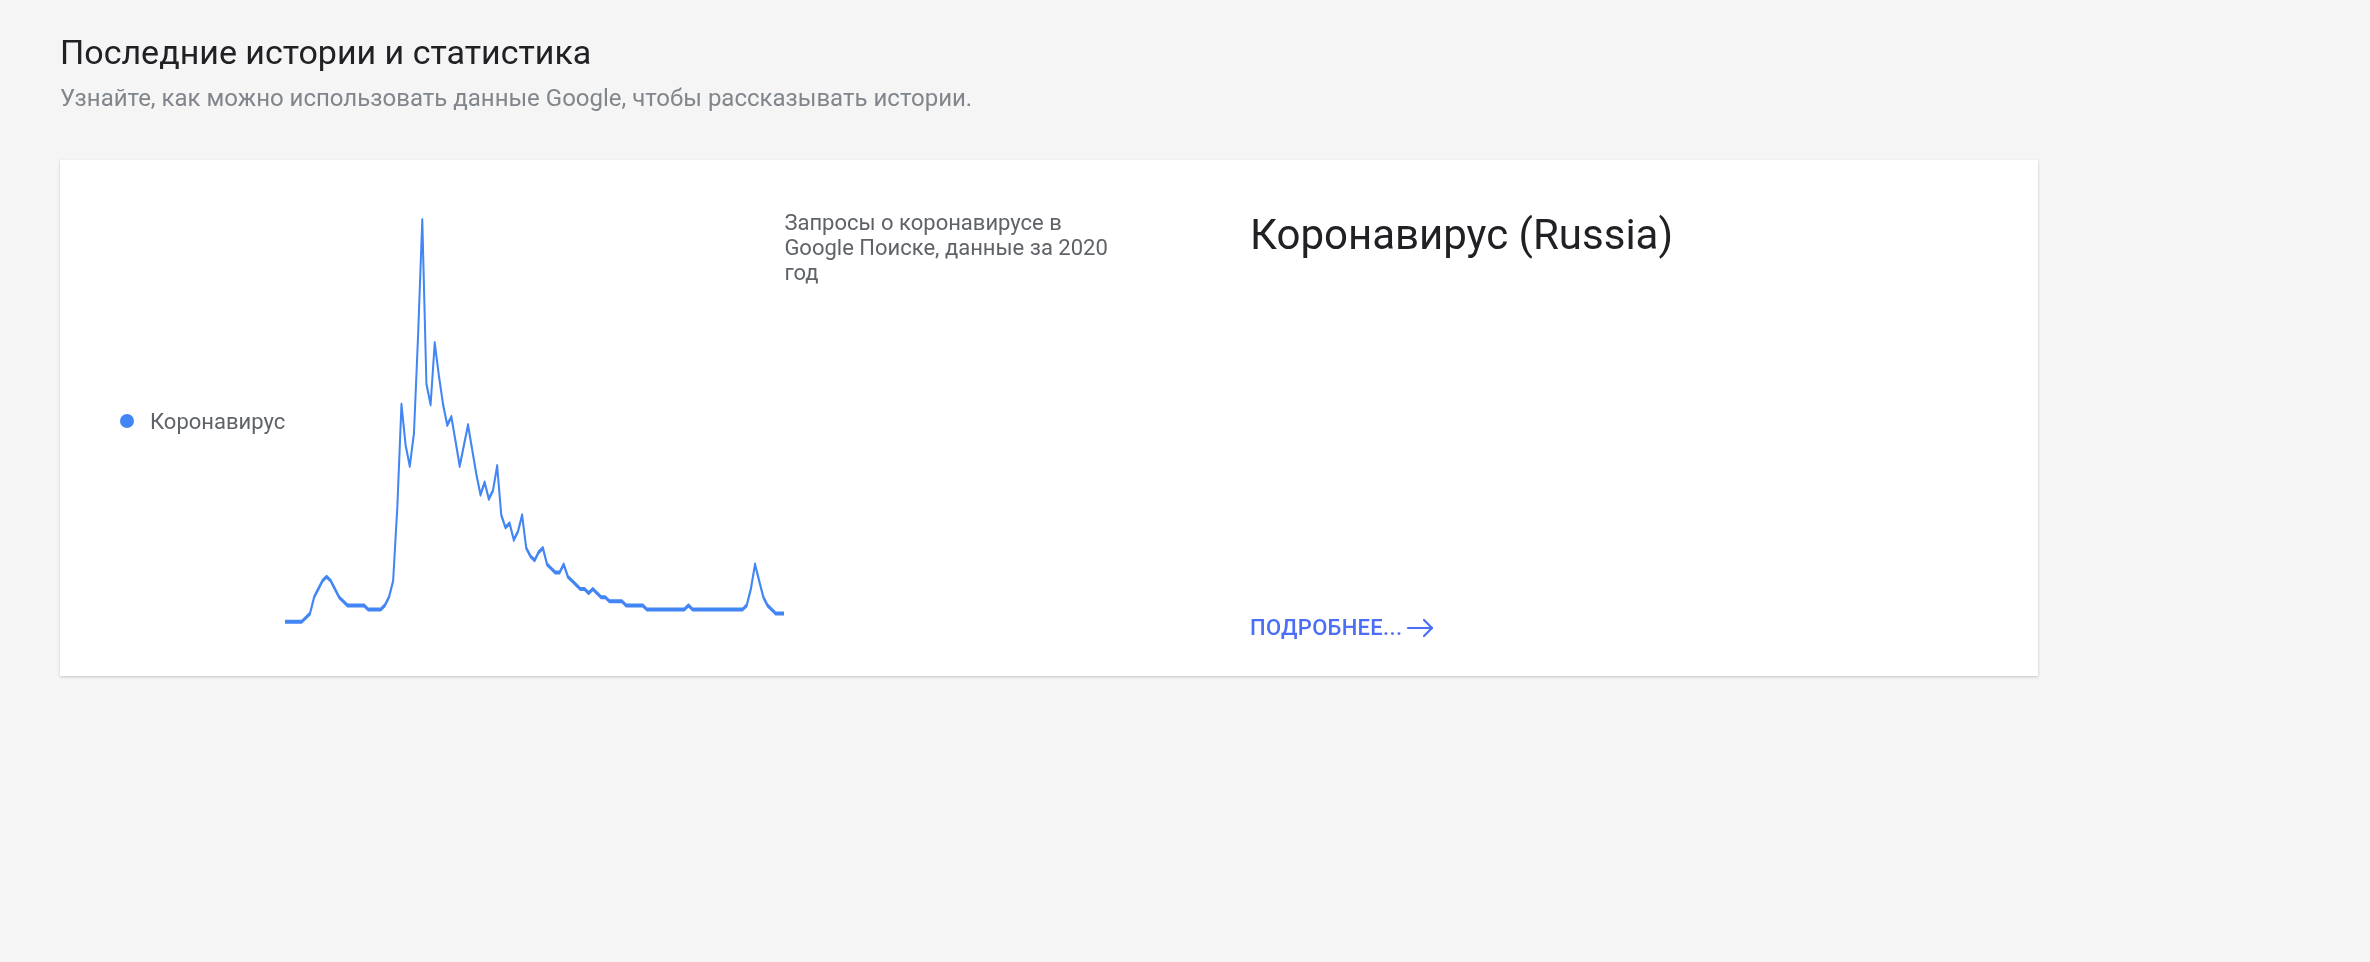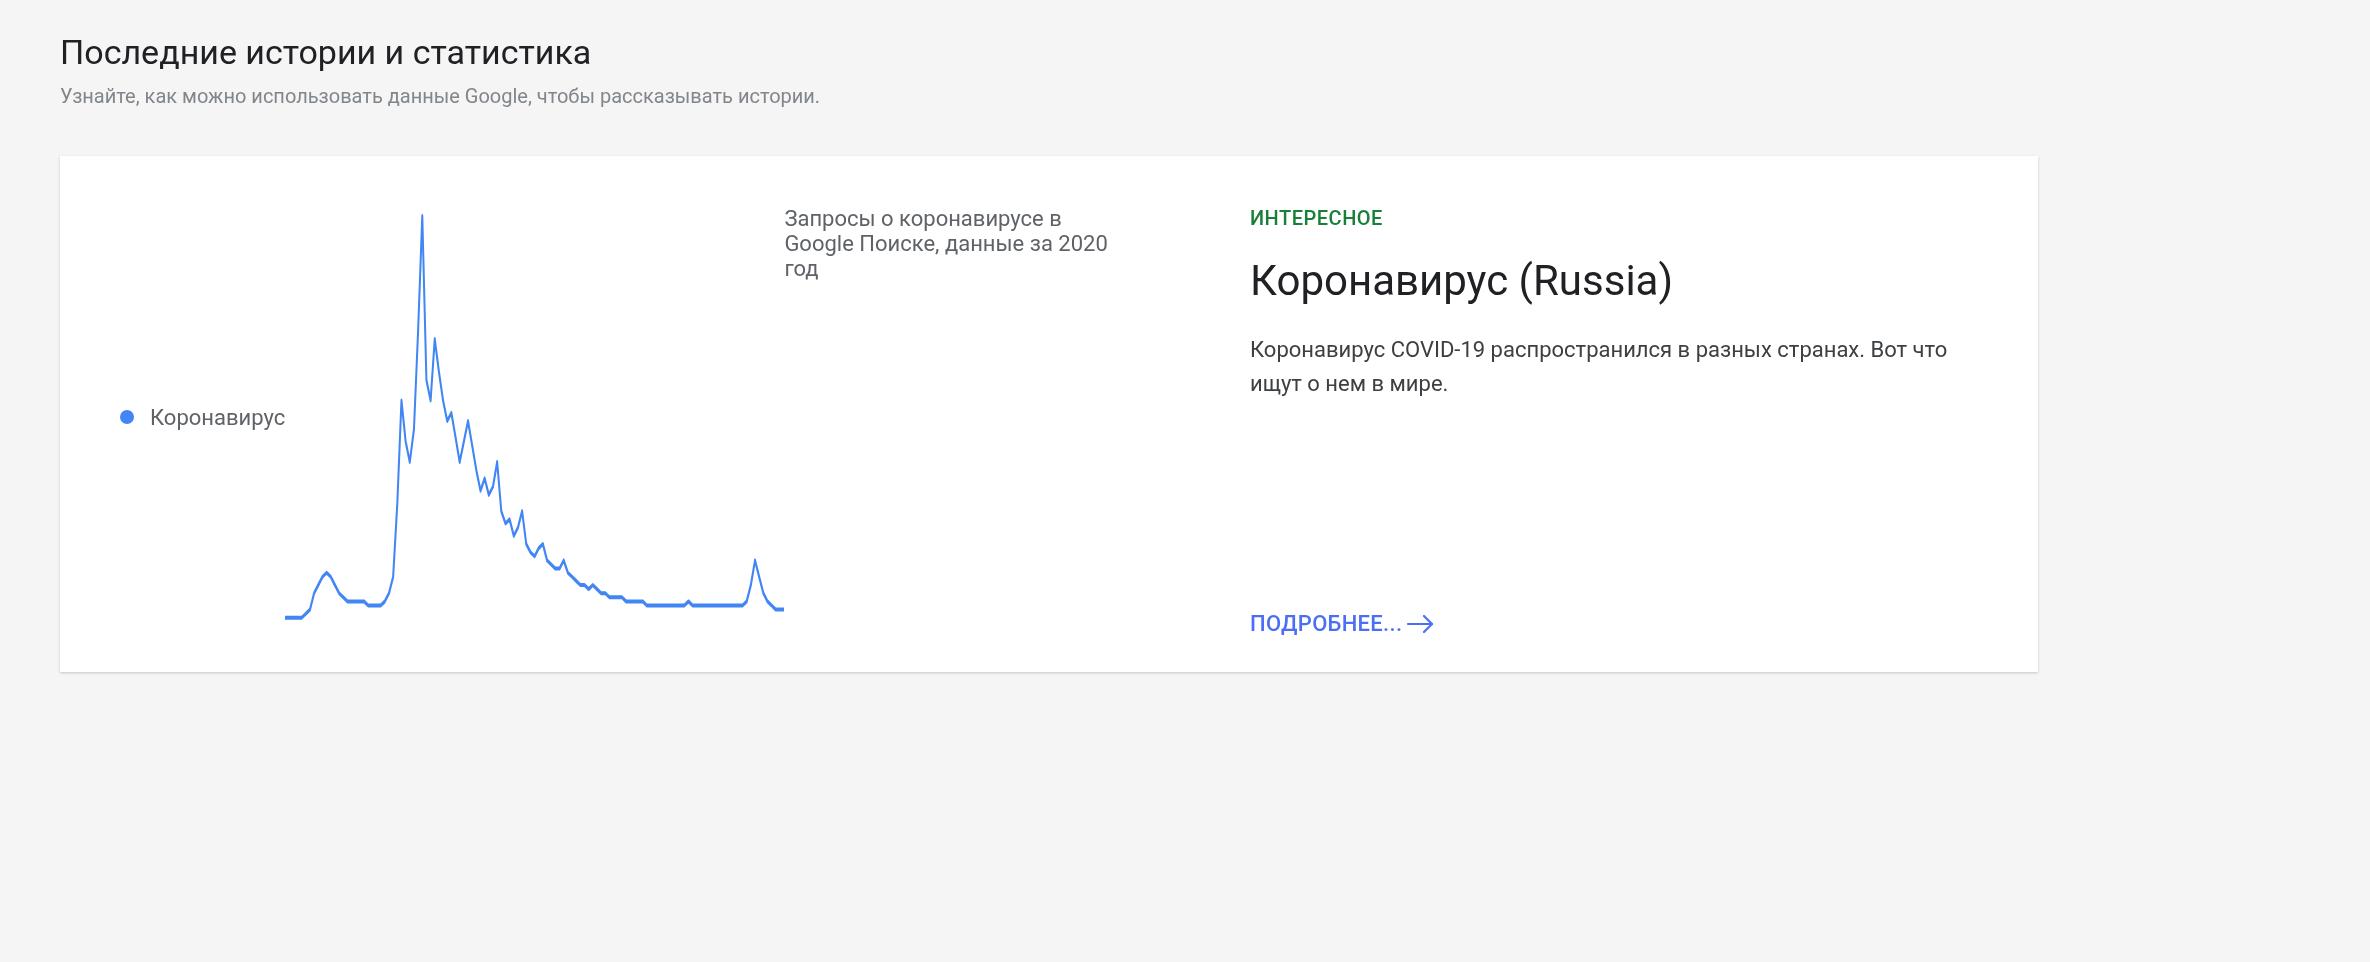--- a/index.html
+++ b/index.html
@@ -14,21 +14,21 @@
     width: 2098px;
     padding: 32px 60px 40px 60px;
   }
   .section-title {
     font-size: 34px;
     font-weight: 400;
     color: #202124;
     margin: 0 0 12px 0;
   }
   .section-subtitle {
-    font-size: 20px;
+    font-size: 24px;
     font-weight: 400;
     color: #80868b;
     margin: 0 0 48px 0;
   }
   .card {
     background: #fff;
     box-shadow: 0 1px 3px rgba(0,0,0,.12), 0 1px 2px rgba(0,0,0,.08);
     display: flex;
     flex-direction: row;
     padding: 50px 60px 36px 60px;
@@ -122,23 +122,21 @@
       </div>
       <div class="chart-wrap" id="chart">
           <svg viewBox="0 0 990 430" preserveAspectRatio="none">
             <path d="M0.0,411.8L8.3,411.8L16.5,411.8L24.8,411.8L33.0,411.8L41.3,407.7L49.5,403.6L57.8,387.2L66.0,379.0L74.3,370.8L82.5,366.7L90.8,370.8L99.0,379.0L107.3,387.2L115.5,391.3L123.8,395.4L132.0,395.4L140.3,395.4L148.5,395.4L156.8,395.4L165.0,399.5L173.3,399.5L181.5,399.5L189.8,399.5L198.0,395.4L206.3,387.2L214.5,370.8L222.8,297.0L231.0,194.5L239.3,235.5L247.5,256.0L255.8,223.2L264.0,124.8L272.3,10.0L280.5,174.0L288.8,194.5L297.0,133.0L305.3,165.8L313.5,194.5L321.8,215.0L330.0,206.8L338.3,231.4L346.5,256.0L354.8,235.5L363.0,215.0L371.3,239.6L379.5,264.2L387.8,284.7L396.0,272.4L404.3,288.8L412.5,280.6L420.8,256.0L429.0,305.2L437.3,317.5L445.5,313.4L453.8,329.8L462.0,321.6L470.3,305.2L478.5,338.0L486.8,346.2L495.0,350.3L503.3,342.1L511.5,338.0L519.8,354.4L528.0,358.5L536.3,362.6L544.5,362.6L552.8,354.4L561.0,366.7L569.3,370.8L577.5,374.9L585.8,379.0L594.0,379.0L602.3,383.1L610.5,379.0L618.8,383.1L627.0,387.2L635.3,387.2L643.5,391.3L651.8,391.3L660.0,391.3L668.3,391.3L676.5,395.4L684.8,395.4L693.0,395.4L701.3,395.4L709.5,395.4L717.8,399.5L726.0,399.5L734.3,399.5L742.5,399.5L750.8,399.5L759.0,399.5L767.3,399.5L775.5,399.5L783.8,399.5L792.0,399.5L800.3,395.4L808.5,399.5L816.8,399.5L825.0,399.5L833.3,399.5L841.5,399.5L849.8,399.5L858.0,399.5L866.3,399.5L874.5,399.5L882.8,399.5L891.0,399.5L899.3,399.5L907.5,399.5L915.8,395.4L924.0,379.0L932.3,354.4L940.5,370.8L948.8,387.2L957.0,395.4L965.3,399.5L973.5,403.6L981.8,403.6L990.0,403.6" fill="none" stroke="#4285f4" stroke-width="4" stroke-linejoin="round" stroke-linecap="round"></path>
           </svg>
         </div>
       <div class="chart-caption">Запросы о коронавирусе в Google Поиске, данные за 2020 год</div>
     </div>
 
     <div class="card-right">
-      <div class="eyebrow">ИНТЕРЕСНОЕ</div>
       <h2 class="story-title">Коронавирус (Russia)</h2>
-      <p class="story-desc">Коронавирус COVID-19 распространился в разных странах. Вот что ищут о нем в мире.</p>
       <div class="more-row">
         <span class="more-link">ПОДРОБНЕЕ...</span>
         <span class="arrow-icon">
           <svg width="30" height="24" viewBox="0 0 30 24" fill="none" stroke="currentColor" stroke-width="2.2" stroke-linecap="round" stroke-linejoin="round">
             <line x1="2" y1="12" x2="26" y2="12"></line>
             <polyline points="18,4 26,12 18,20"></polyline>
           </svg>
         </span>
       </div>
     </div>

